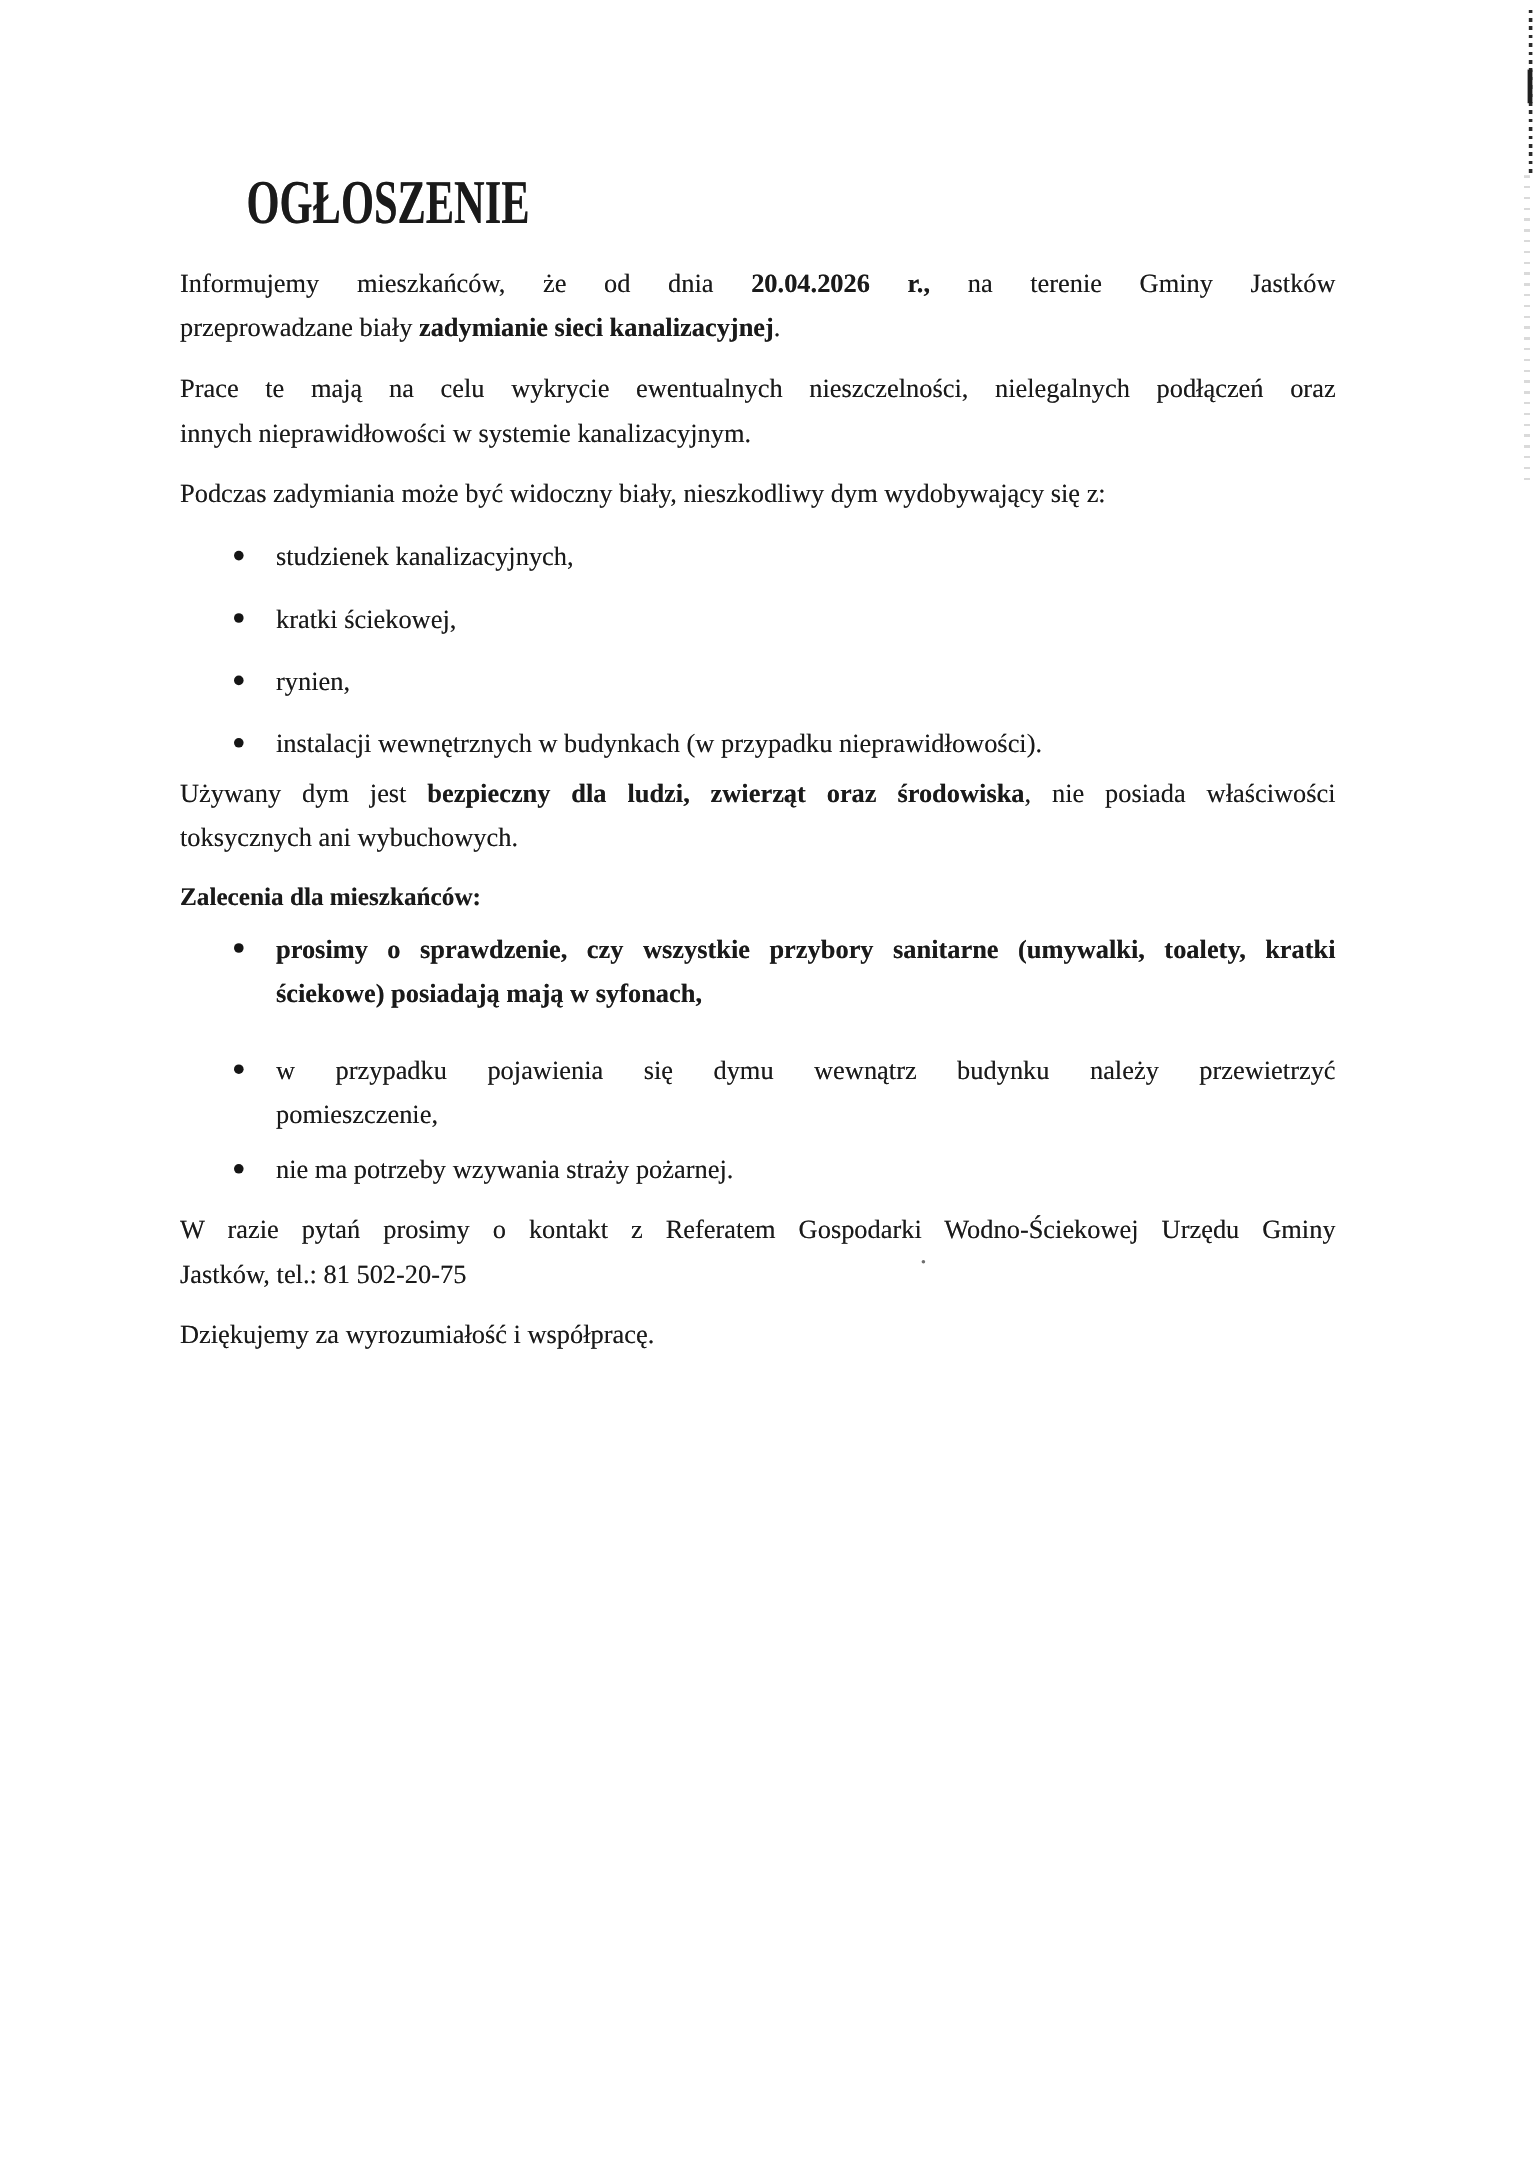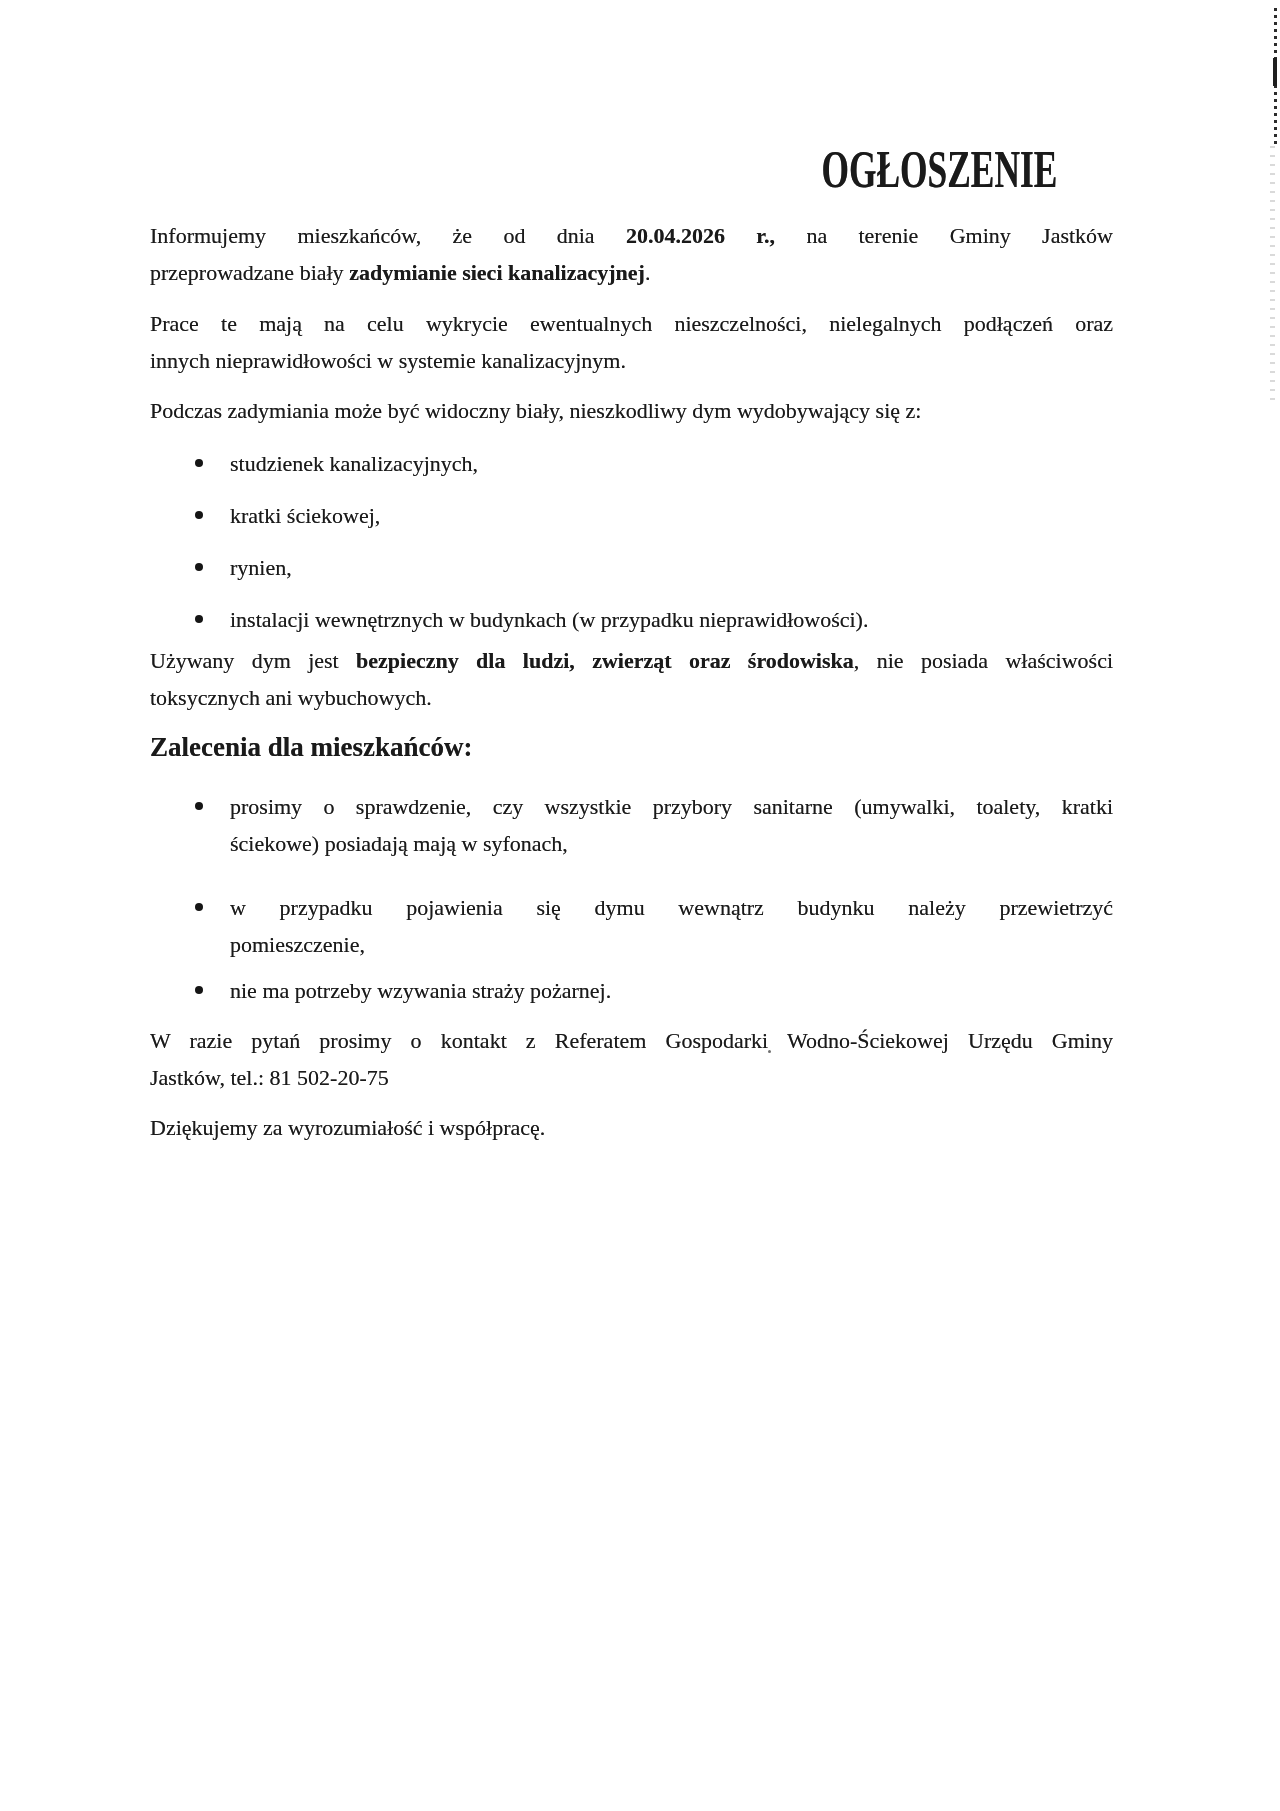--- a/index.html
+++ b/index.html
@@ -22,47 +22,47 @@
     left: 150px;
     top: 0;
     width: 963px;
     padding-top: 144px;
   }
   h1.title {
     margin: 0 0 21px 0;
     font-size: 52px;
     line-height: 52px;
     font-weight: bold;
-    text-align: right;
+    text-align: left;
     letter-spacing: 0px;
     white-space: nowrap;
   }
   h1.title .squeeze {
     display: inline-block;
     transform: scaleX(0.68);
     transform-origin: center;
   }
   p, h2, ul { margin: 0; padding: 0; }
   .para { margin-bottom: 14px; }
   .para-tight { margin-bottom: 13px; }
   .para-lead { margin-bottom: 16px; }
   h2.subhead {
-    font-size: 27px;
+    font-size: 21px;
     line-height: 37px;
     font-weight: bold;
-    margin-bottom: 22px;
+    margin-bottom: 6px;
   }
   ul.bullets { list-style: none; margin-bottom: 4px; }
   ul.bullets-2 { margin-bottom: 13px; }
   ul.bullets li {
     position: relative;
     padding-left: 80px;
     margin-bottom: 15px;
   }
-  ul.bullets-2 li.m13 { margin-bottom: 8px; }
+  ul.bullets-2 li.m13 { margin-bottom: 8px; font-weight: bold; }
   ul.bullets-2 li.m9  { margin-bottom: 9px; margin-top: 27px; }
   ul.bullets li:last-child { margin-bottom: 0; }
   .bullet {
     position: absolute;
     left: 45px;
     top: 14px;
     width: 8px;
     height: 8px;
     border-radius: 50%;
     background: #151515;

